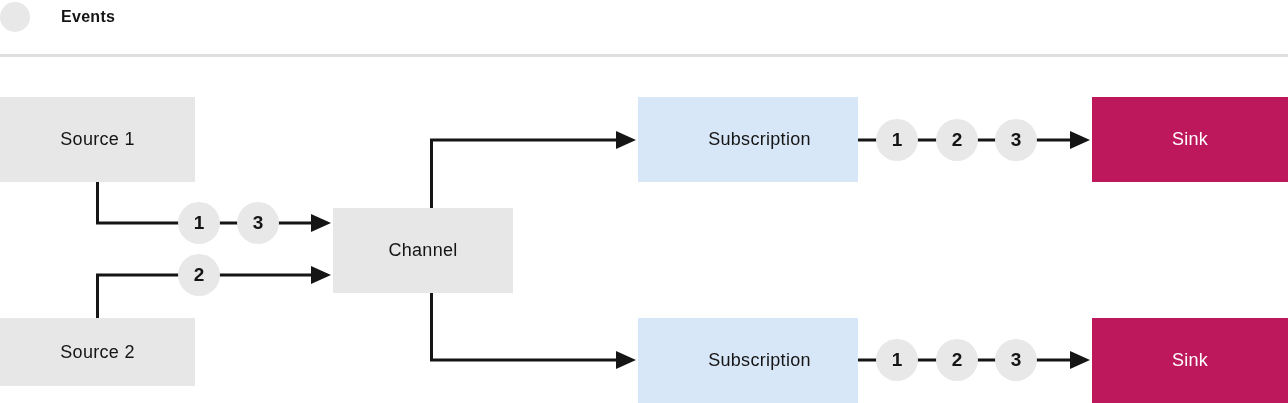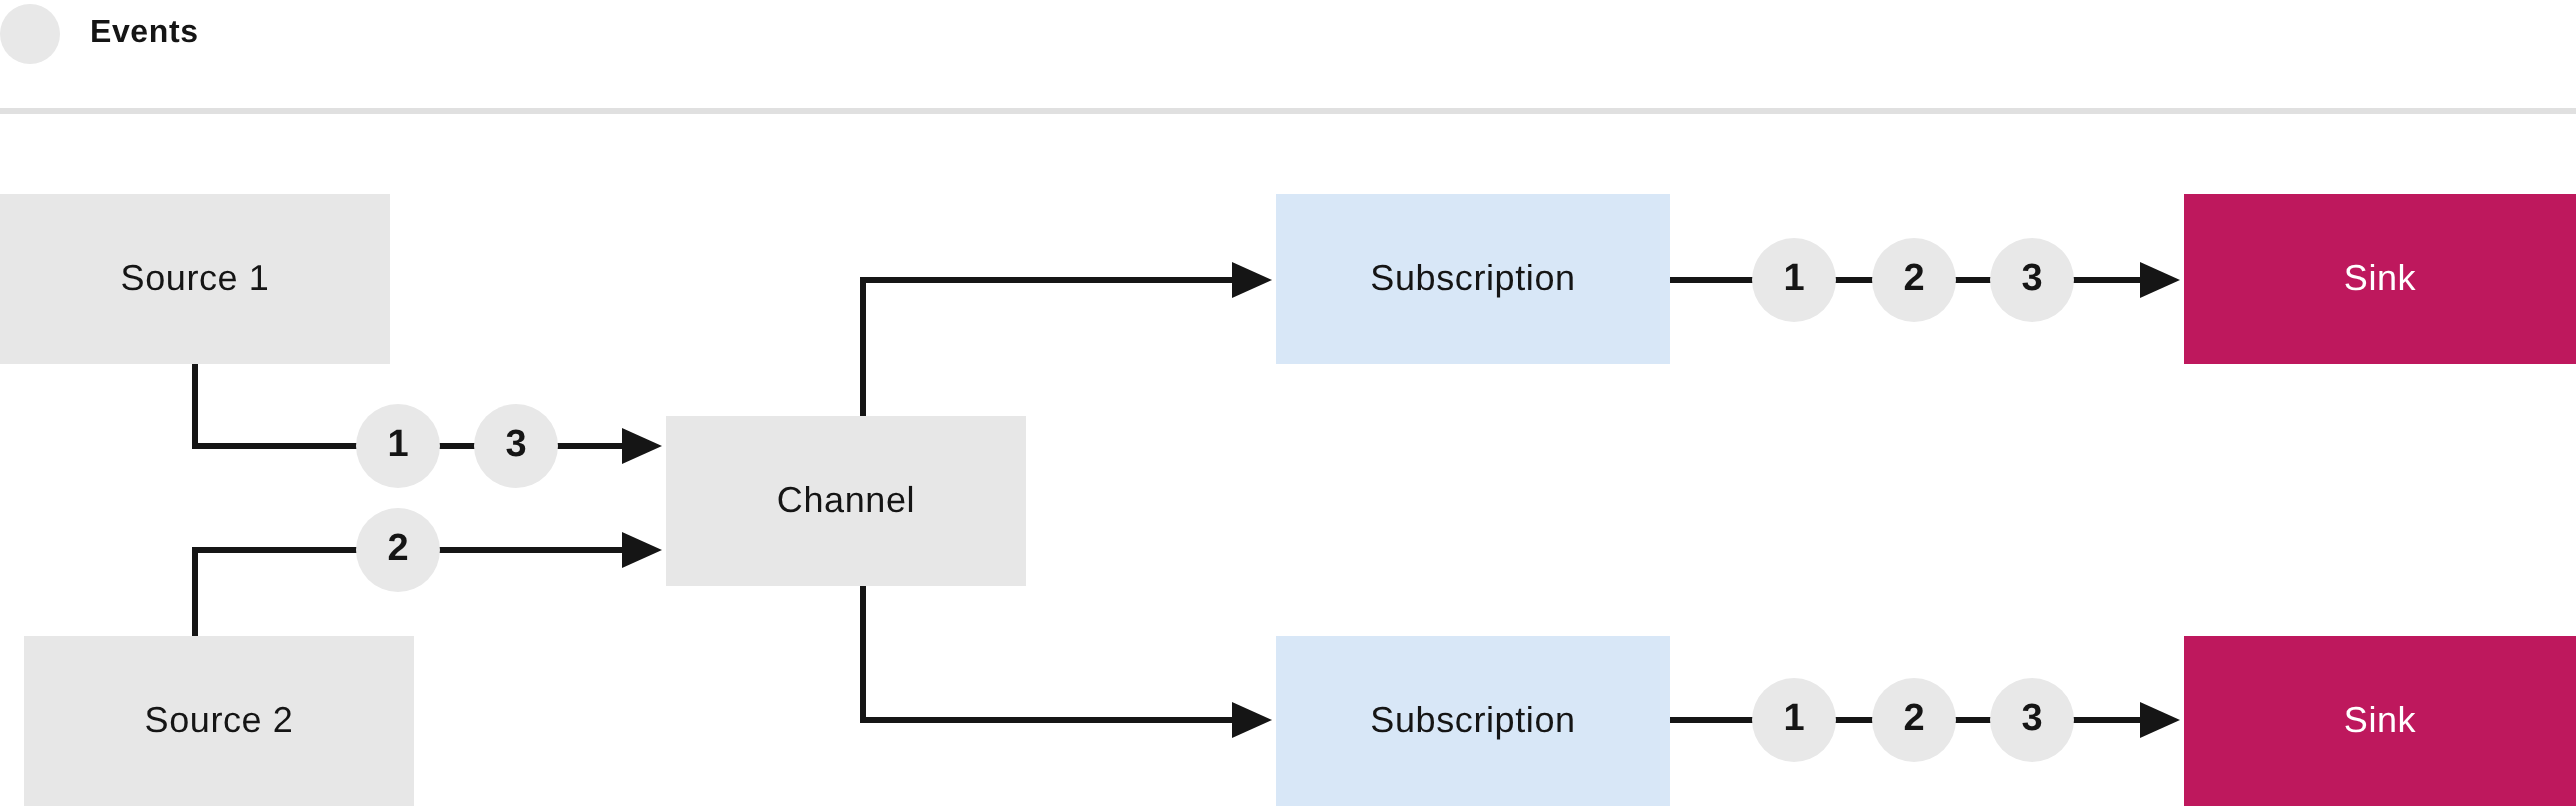--- a/index.html
+++ b/index.html
@@ -10,21 +10,21 @@
     background: #ffffff;
     font-family: "Liberation Sans", sans-serif;
     overflow: hidden;
   }
   #legend {
     position: absolute;
     left: 0; top: 1px;
     height: 32px;
     display: flex;
     align-items: center;
-    gap: 15px;
+    gap: 31px;
     z-index: 2;
   }
   .legend-circle {
     width: 30px; height: 30px;
     border-radius: 50%;
     background: #E8E8E8;
   }
   .legend-label {
     font-size: 16px;
     font-weight: 700;
@@ -49,21 +49,21 @@
     display: flex;
     align-items: center;
     justify-content: center;
     font-size: 18px;
     font-weight: 500;
     color: #151515;
     letter-spacing: 0.3px;
     z-index: 2;
   }
   .node.gray { background: #E7E7E7; }
-  .node.lightblue { background: #D8E7F7; }
+  .node.lightblue { background: #D8E7F7; padding-left: 23px; }
   .node.blue { background: #be185d; color: #ffffff; }
   .event-circle {
     position: absolute;
     width: 42px; height: 42px;
     border-radius: 50%;
     background: #E8E8E8;
     display: flex;
     align-items: center;
     justify-content: center;
     font-size: 19px;
@@ -108,21 +108,21 @@
     <g>
       <path class="wire" d="M 835 360 H 1072"></path>
       <polygon class="arrowhead" points="1090,360 1070,351 1070,369"></polygon>
     </g>
   </svg>
 
   <div class="node gray" style="left:0; top:97px; width:195px; height:85px;">
     <span>Source 1</span>
   </div>
 
-  <div class="node gray" style="left:12px; top:318px; width:195px; height:85px;">
+  <div class="node gray" style="left:0; top:318px; width:195px; height:68px;">
     <span>Source 2</span>
   </div>
 
   <div class="node gray" style="left:333px; top:208px; width:180px; height:85px;">
     <span>Channel</span>
   </div>
 
   <div class="node lightblue" style="left:638px; top:97px; width:197px; height:85px;">
     <span>Subscription</span>
   </div>

